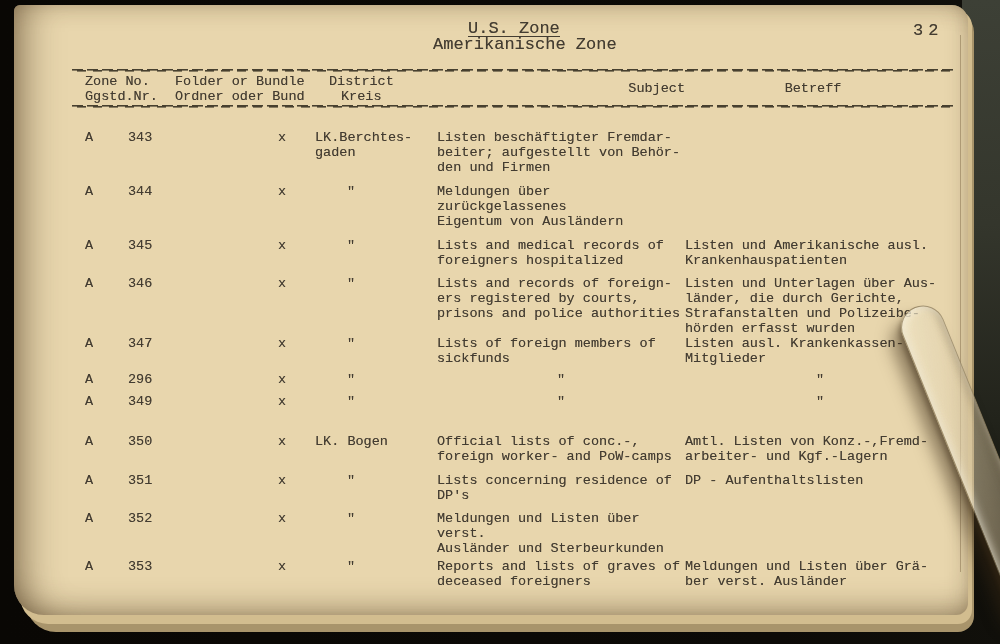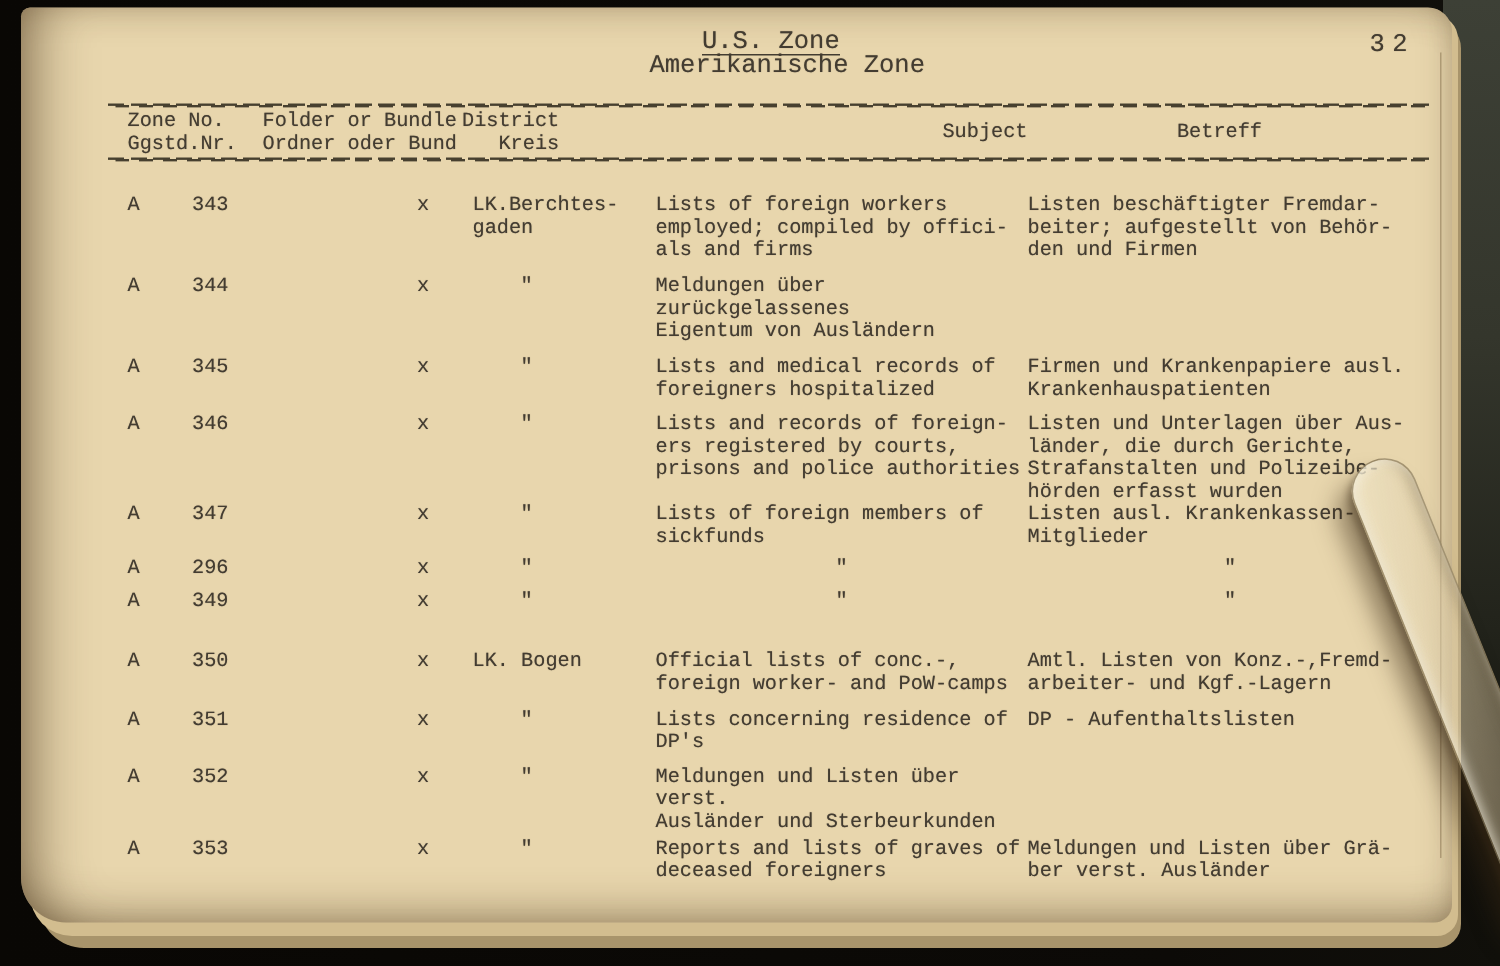--- a/index.html
+++ b/index.html
@@ -51,21 +51,21 @@
     background-size:100% 1.6px, 100% 1.6px;
     background-position:0 0, 5px 100%;
     background-repeat:no-repeat, no-repeat; }
   .dashline.top { top:64px; }
   .dashline.mid { top:100px; }
 
   .thead { position:absolute; left:0; top:69px; width:954px; font-size:13.5px; line-height:15px; }
   .th { position:absolute; white-space:pre-line; }
   .th-item { left:71px; }
   .th-folder { left:161px; }
-  .th-district { left:294px;text-align:right; }
+  .th-district { left:315px; }
   .th-district .line2 { display:block; margin-left:12px; }
   .th-subject { left:423px; width:248px; text-align:right; top:7px; }
   .th-betreff { left:671px; width:256px; text-align:center; top:7px; }
 
   .rows { position:absolute; left:71px; top:125px; right:13px; font-size:13.5px; line-height:15px; }
   .row { display:grid; grid-template-columns:43px 150px 37px 122px 248px 1fr; align-items:start; }
   .cell { white-space:pre-line; }
   .ditto-left { text-indent:32px; }
   .ditto-center { text-align:center; }
 
@@ -111,23 +111,20 @@
 
     <div class="dashline mid"></div>
 
     <div class="rows">
   <div class="row" style="margin-bottom: 9px;">
     <div class="cell">A</div>
     <div class="cell">343</div>
     <div class="cell">x</div>
     <div class="cell">LK.Berchtes-
 gaden</div>
-    <div class="cell">Lists of foreign workers
-employed; compiled by offici-
-als and firms</div>
     <div class="cell">Listen beschäftigter Fremdar-
 beiter; aufgestellt von Behör-
 den und Firmen</div>
   </div>
 
   <div class="row" style="margin-bottom: 9px;">
     <div class="cell">A</div>
     <div class="cell">344</div>
     <div class="cell">x</div>
     <div class="cell ditto-left">"</div>
@@ -135,21 +132,21 @@
 Eigentum von Ausländern</div>
   </div>
 
   <div class="row" style="margin-bottom: 8px;">
     <div class="cell">A</div>
     <div class="cell">345</div>
     <div class="cell">x</div>
     <div class="cell ditto-left">"</div>
     <div class="cell">Lists and medical records of
 foreigners hospitalized</div>
-    <div class="cell">Firmen und Krankenpapiere ausl.
+    <div class="cell">Listen und Amerikanische ausl.
 Krankenhauspatienten</div>
   </div>
 
   <div class="row" style="margin-bottom: 0px;">
     <div class="cell">A</div>
     <div class="cell">346</div>
     <div class="cell">x</div>
     <div class="cell ditto-left">"</div>
     <div class="cell">Lists and records of foreign-
 ers registered by courts,

